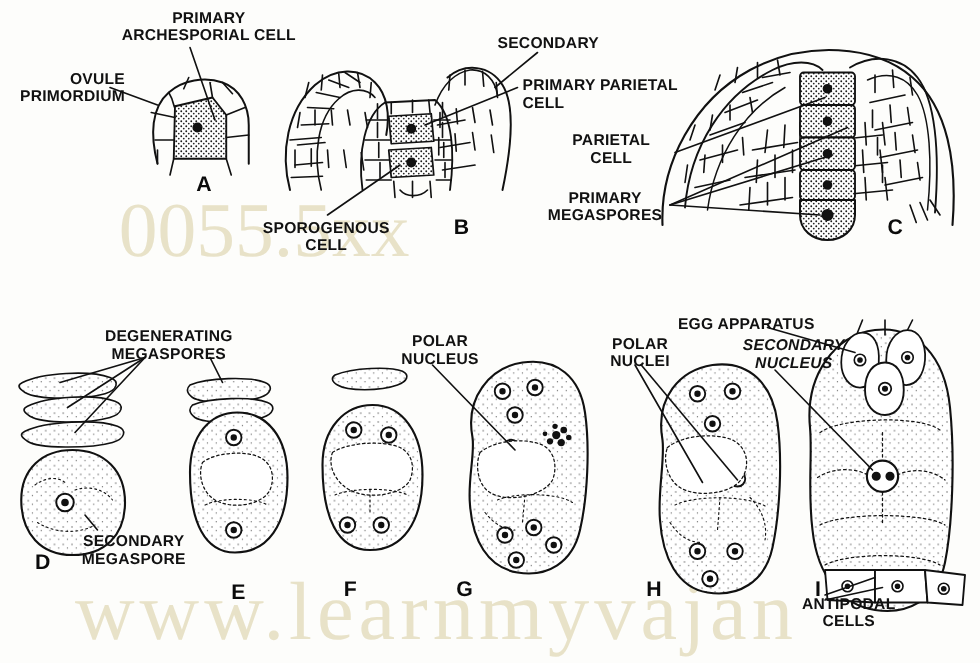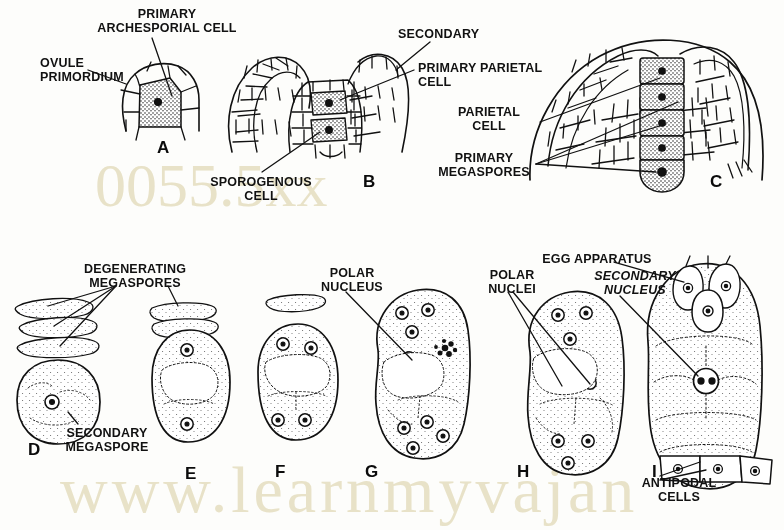--- a/index.html
+++ b/index.html
@@ -20,21 +20,21 @@
     font-size:12.5px;
     font-weight:600;
     letter-spacing:.2px;
     color:#111;
     line-height:13.5px;
     white-space:pre;
     text-align:center;
     user-select:none;
   }
   .lbl.left{text-align:left;}
-  .lbl.right{text-align:left;margin-left:32px;}
+  .lbl.right{text-align:right;}
   .panel-letter{
     position:absolute;
     font-family:"Liberation Sans", sans-serif;
     font-size:17px;
     font-weight:bold;
     color:#0b0b0b;
   }
   .wm{
     position:absolute;
     font-family:"Liberation Serif", serif;

